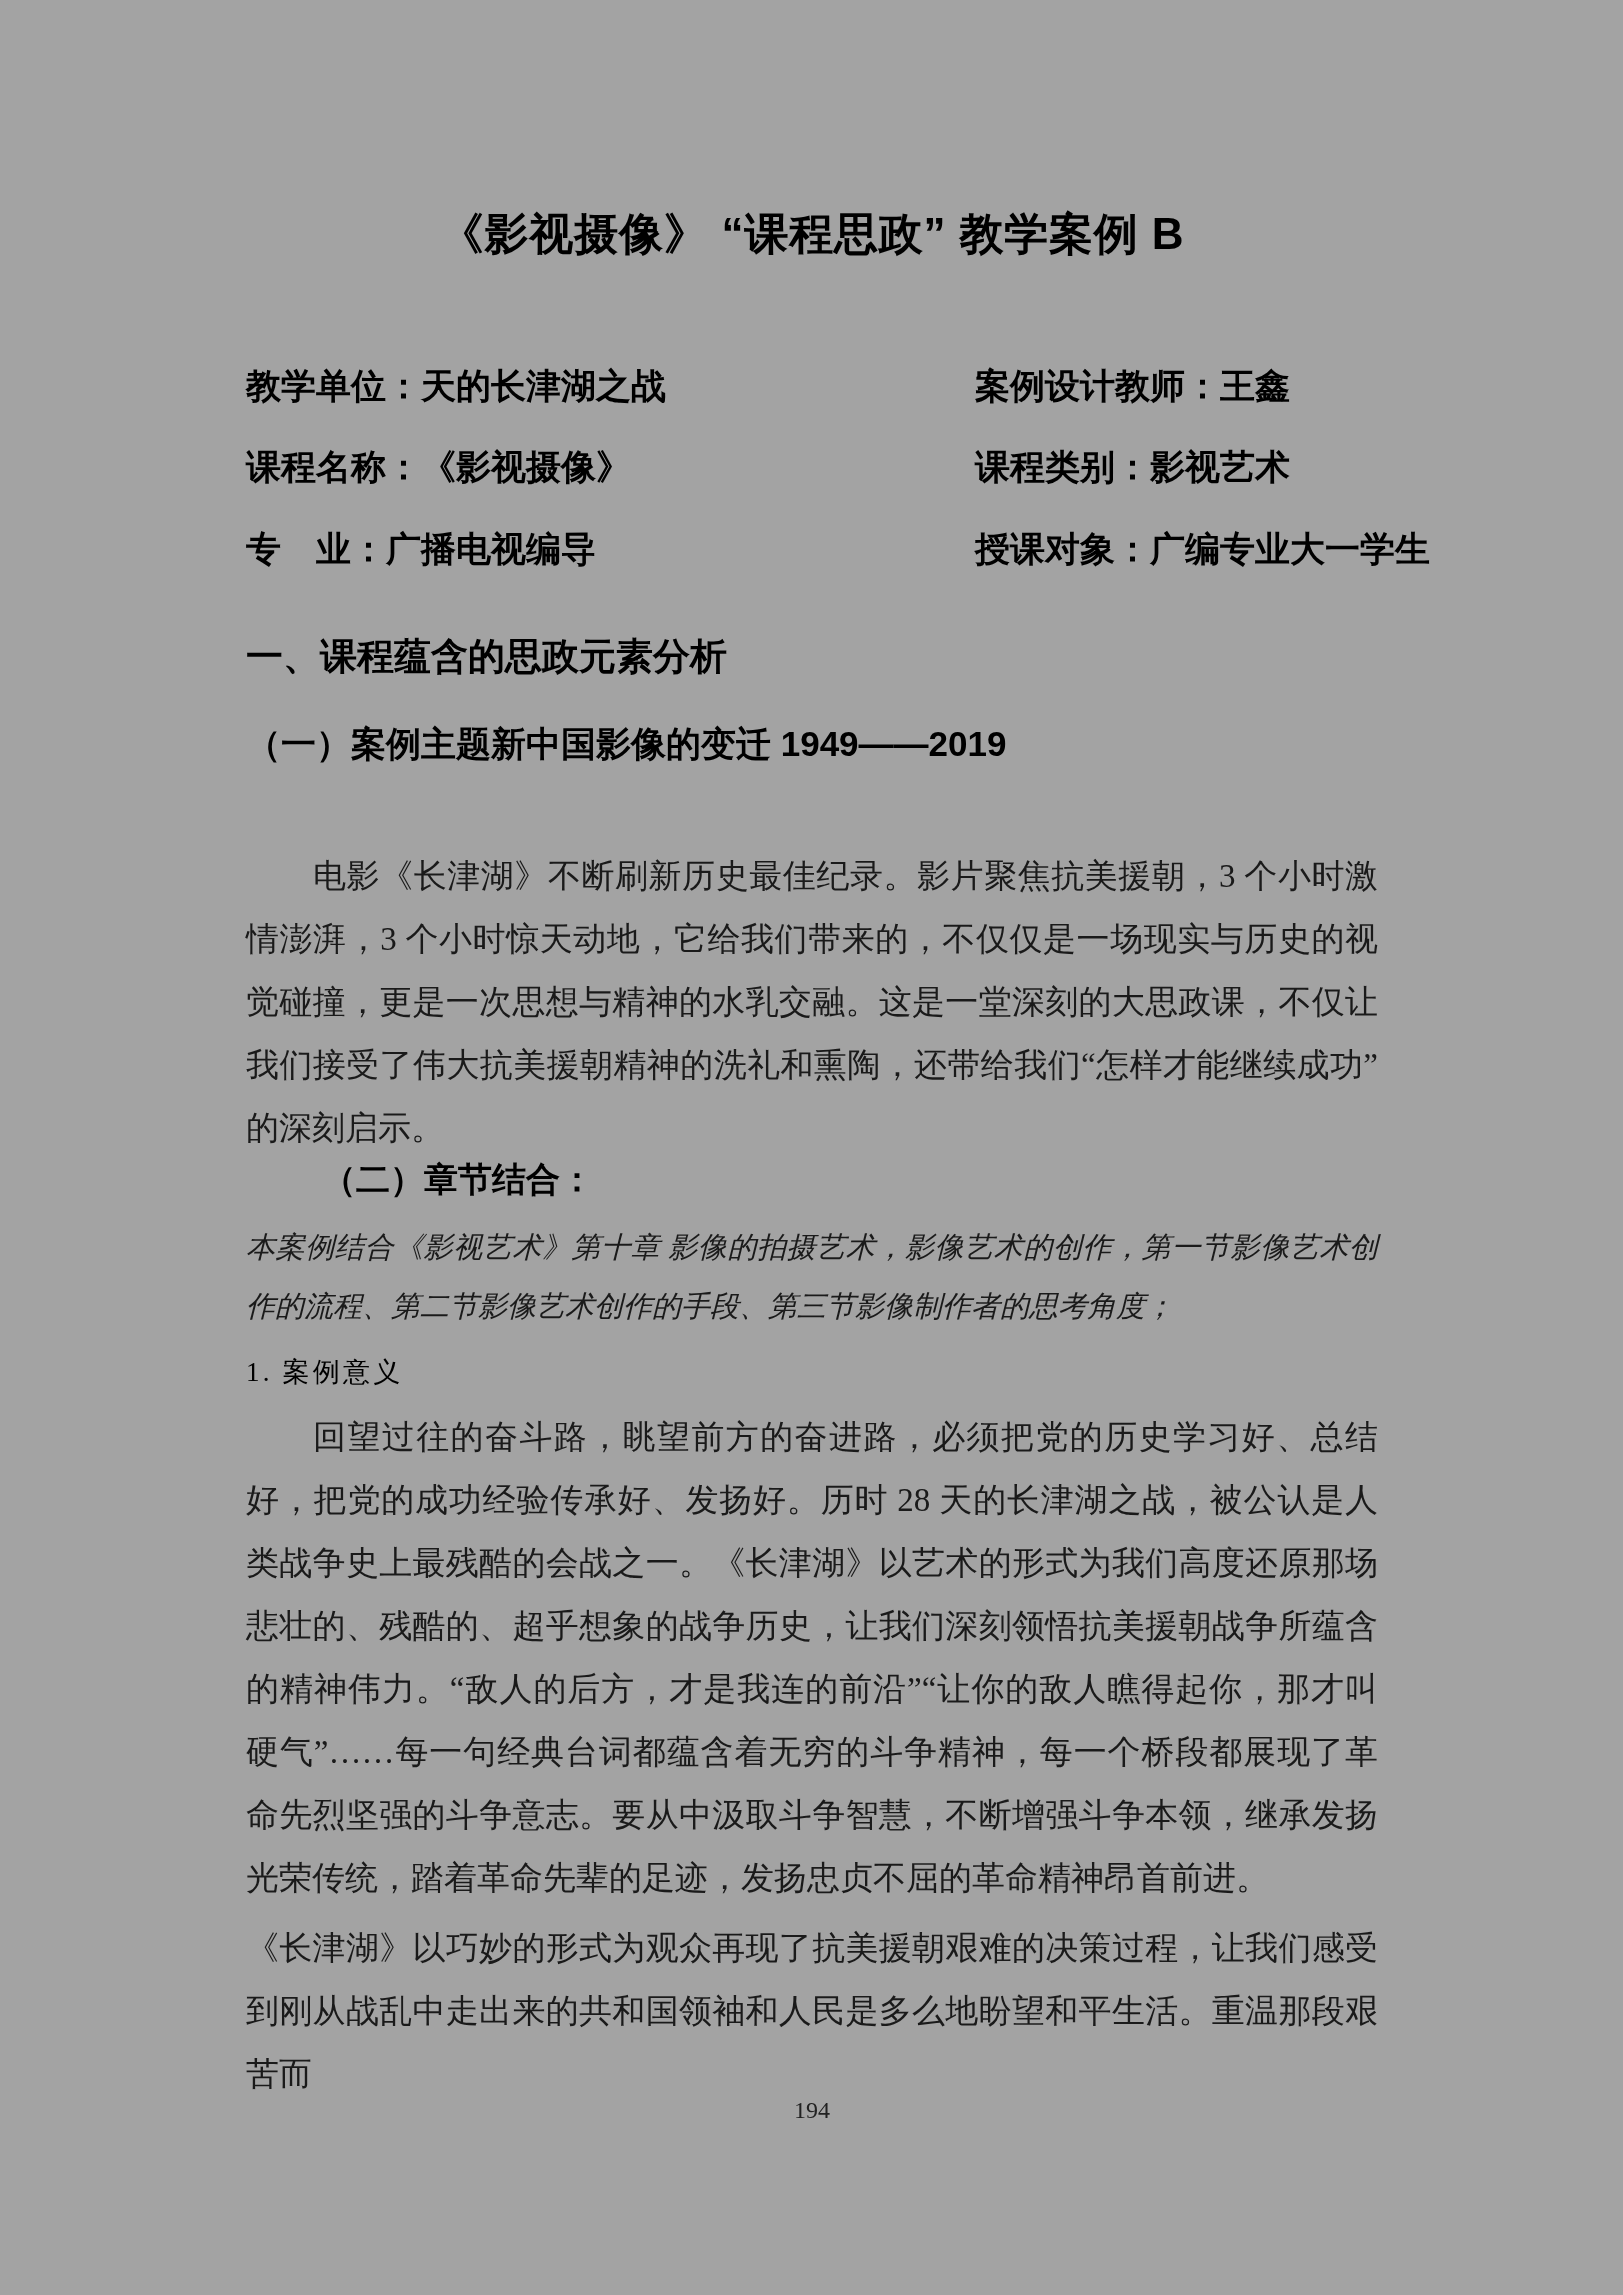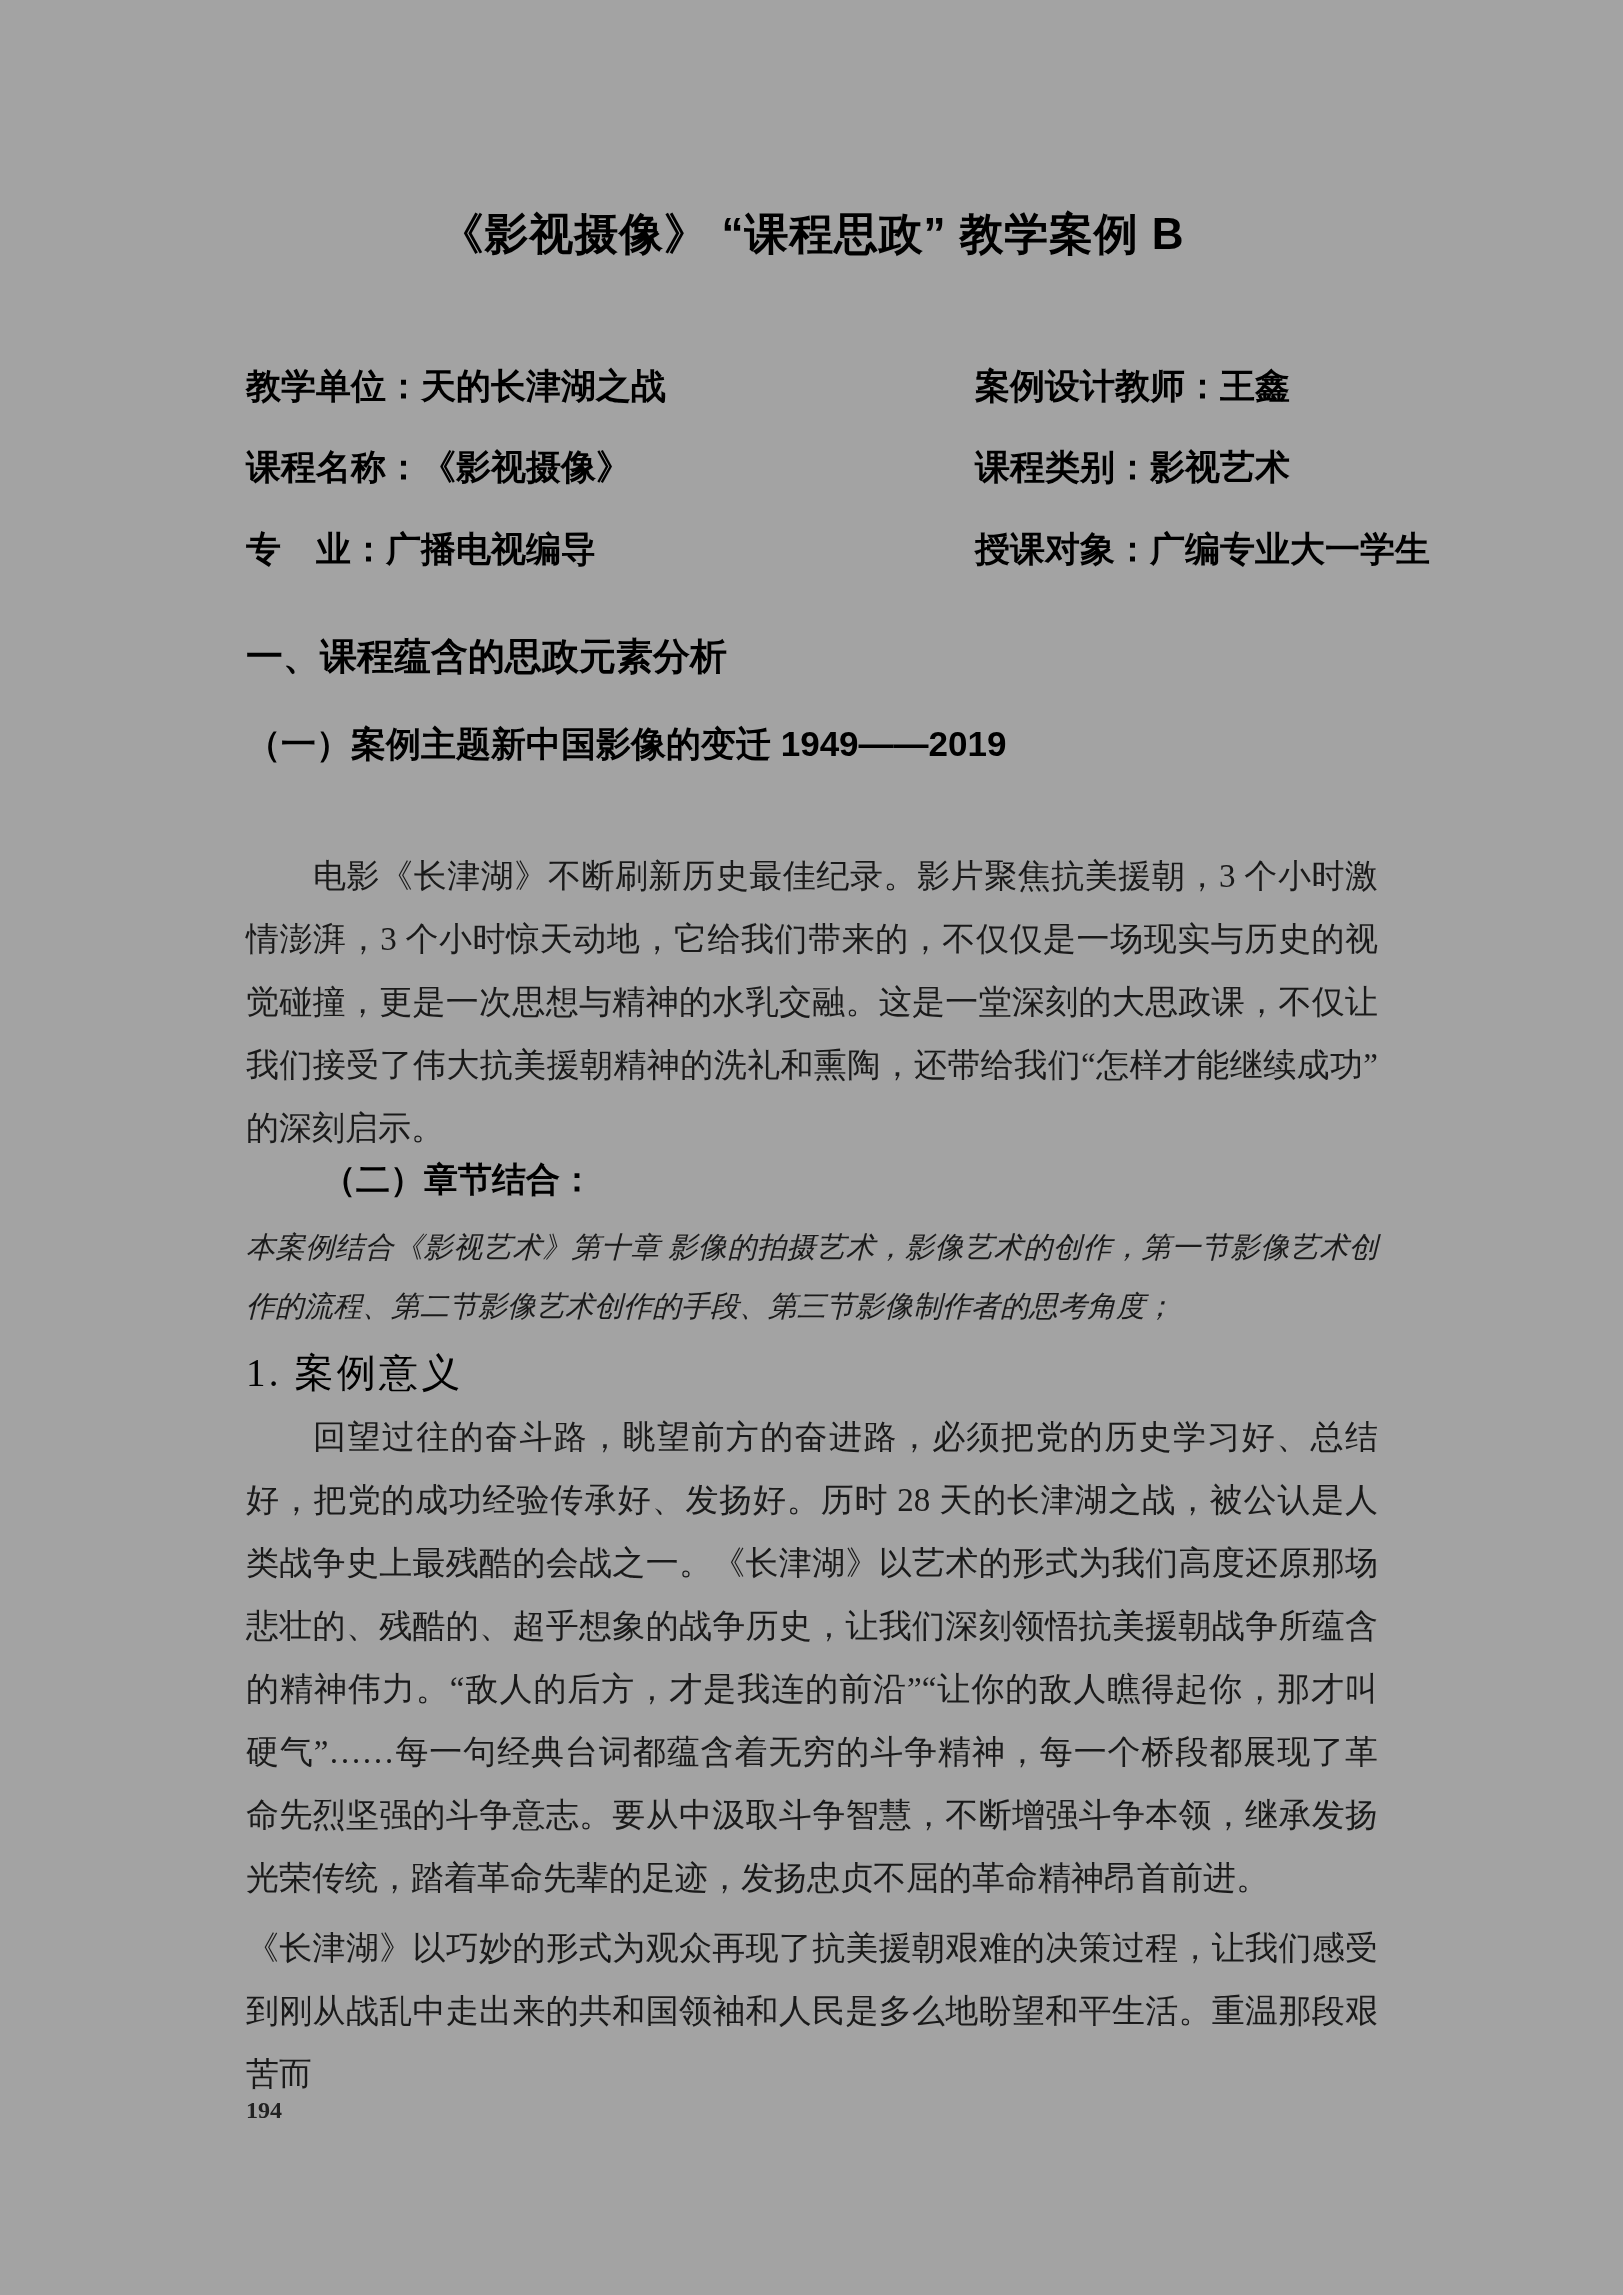--- a/index.html
+++ b/index.html
@@ -60,21 +60,21 @@
     top: 1157px;
     padding-left: 76px;
     font-family: "Liberation Sans", sans-serif;
     font-weight: bold;
     font-size: 34px;
     line-height: 44px;
     color: #000;
   }
   .h4 {
     top: 1351px;
-    font-size: 39px;
+    font-size: 27px;
     line-height: 43px;
     letter-spacing: 3.2px;
     color: #000;
   }
 
   .body-par {
     font-size: 33px;
     line-height: 63px;
     text-align: justify;
     text-justify: inter-character;
@@ -86,25 +86,24 @@
     top: 1218px;
     font-size: 29px;
     line-height: 59px;
     font-style: italic;
   }
   .par3 { top: 1406px; }
   .par4 { top: 1917px; }
 
   .page-num {
     top: 2094px;
-    text-align: left;
+    text-align: center;
     font-size: 24px;
     line-height: 32px;
     color: #222;
-    font-weight: bold;
   }
 </style>
 </head>
 <body>
 
 <div class="page">
 
   <div class="content-abs doc-title">《影视摄像》 “课程思政” 教学案例 B</div>
 
   <div class="meta-row" style="top:364px">

